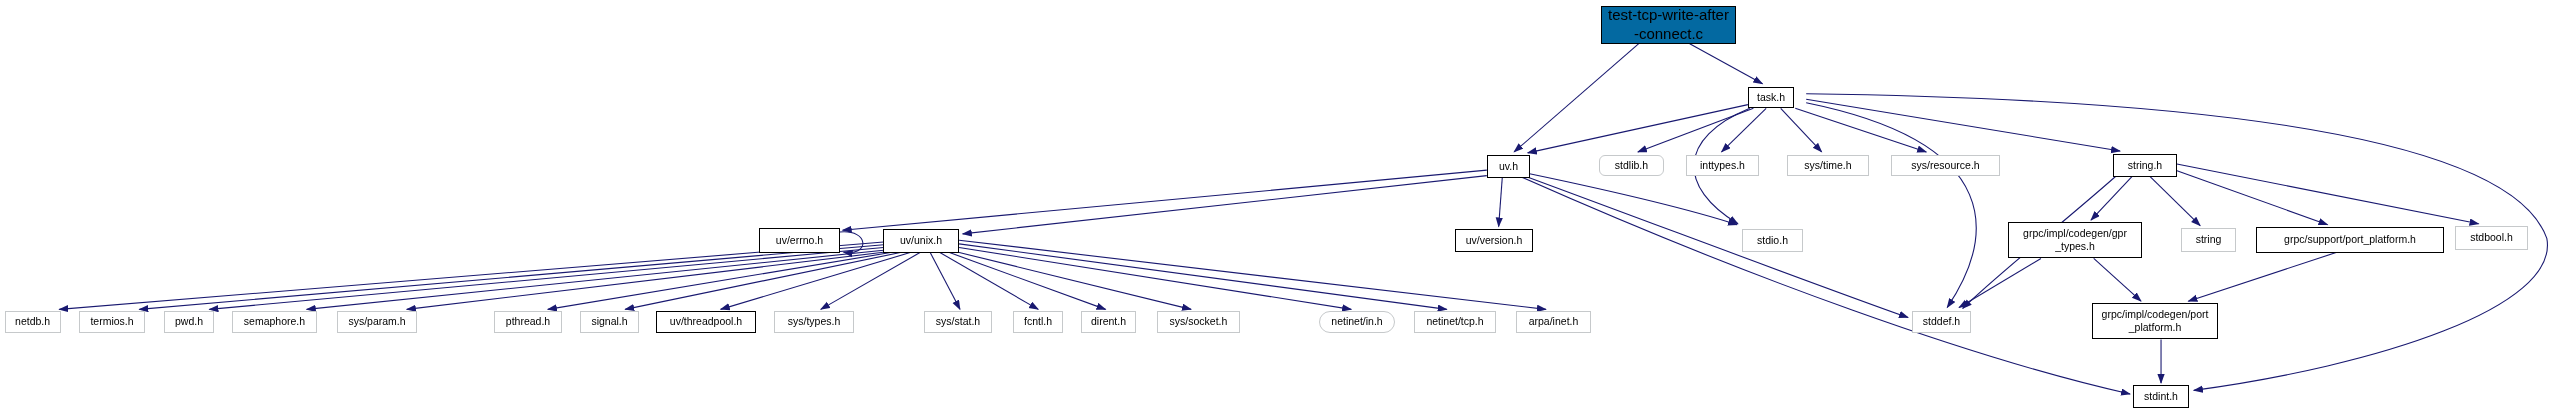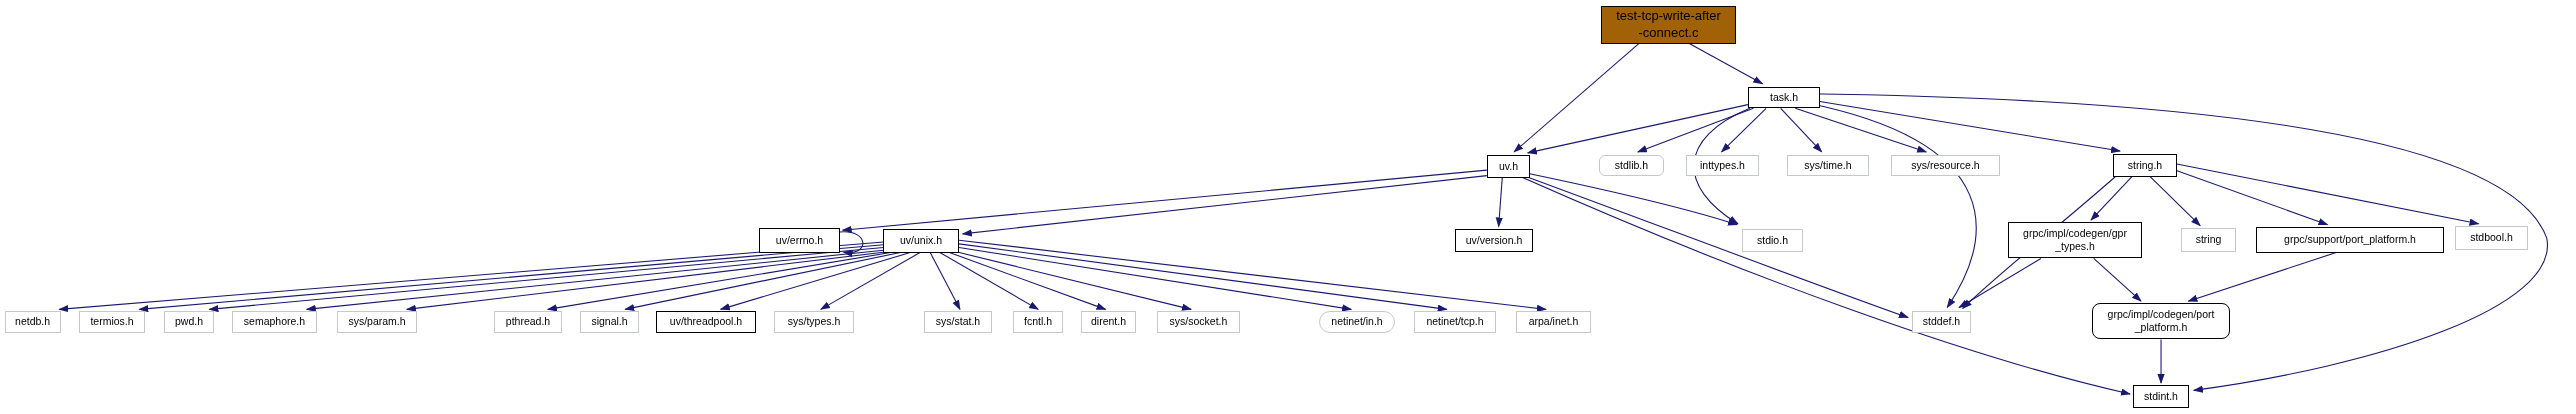--- a/index.html
+++ b/index.html
@@ -15,21 +15,21 @@
   .node{
     position:absolute;
     display:flex;align-items:center;justify-content:center;
     text-align:center;
     font-size:10.5px;line-height:1.25;color:#000000;
     background:#ffffff;
     box-sizing:border-box;
     white-space:pre-line;
     padding:0 2.7px;
   }
-  .node.root{background:#a16207;border:1.5px solid #000000;font-size:13px;}
+  .node.root{background:#0369a1;border:1.5px solid #000000;font-size:15px;}
   .node.documented{border:1.3px solid #000000;}
   .node.documented.bold{border-width:1.8px;}
   .node.external{border:0.9px solid #c6c9cb;}
 </style>
 </head>
 <body>
 
 <div id="canvas">
   <svg id="edges" xmlns="http://www.w3.org/2000/svg" viewBox="0 0 2829 455">
     <defs>
@@ -77,21 +77,21 @@
       <path d="M 2390 180 L 2723 246" class="edge" marker-end="url(#arrow)"></path>
       <path d="M 2324 194 C 2258 252 2196 300 2156 339" class="edge" marker-end="url(#arrow)"></path>
       <path d="M 2242 284 L 2152 338" class="edge" marker-end="url(#arrow)"></path>
       <path d="M 2300 284 L 2352 331" class="edge" marker-end="url(#arrow)"></path>
       <path d="M 2568 277 L 2404 331" class="edge" marker-end="url(#arrow)"></path>
       <path d="M 2374 373 L 2374 421" class="edge" marker-end="url(#arrow)"></path>
     </svg>
 
 <div class="node root" style="left: 1601px; top: 5.5px; width: 135px; height: 38px;"><span>test-tcp-write-after
 -connect.c</span></div>
-    <div class="node documented" style="left: 1748px; top: 87px; width: 72px; height: 21px;"><span>task.h</span></div>
+    <div class="node documented" style="left: 1748px; top: 87px; width: 46px; height: 21px;"><span>task.h</span></div>
     <div class="node documented" style="left: 1487px; top: 155px; width: 43px; height: 23px;"><span>uv.h</span></div>
     <div class="node external" style="left: 1599px; top: 155px; width: 65px; height: 21px; border-radius: 6px;"><span>stdlib.h</span></div>
     <div class="node external" style="left: 1686px; top: 155px; width: 73px; height: 21px; justify-content: center;"><span>inttypes.h</span></div>
     <div class="node external" style="left: 1787px; top: 155px; width: 82px; height: 21px;"><span>sys/time.h</span></div>
     <div class="node external" style="left: 1891px; top: 155px; width: 109px; height: 21px;"><span>sys/resource.h</span></div>
     <div class="node documented" style="left: 2113px; top: 154px; width: 64px; height: 23px;"><span>string.h</span></div>
     <div class="node documented" style="left: 759px; top: 228px; width: 81px; height: 24.6px;"><span>uv/errno.h</span></div>
     <div class="node documented" style="left: 883px; top: 229px; width: 76px; height: 24px;"><span>uv/unix.h</span></div>
     <div class="node documented" style="left: 1455px; top: 229px; width: 78px; height: 23px;"><span>uv/version.h</span></div>
     <div class="node external" style="left: 1742px; top: 229px; width: 61px; height: 23px;"><span>stdio.h</span></div>
@@ -110,17 +110,17 @@
     <div class="node documented bold" style="left: 656px; top: 311px; width: 100px; height: 22px;"><span>uv/threadpool.h</span></div>
     <div class="node external" style="left: 774px; top: 311px; width: 80px; height: 22px;"><span>sys/types.h</span></div>
     <div class="node external" style="left: 924px; top: 311px; width: 68px; height: 22px;"><span>sys/stat.h</span></div>
     <div class="node external" style="left: 1013px; top: 311px; width: 50px; height: 22px;"><span>fcntl.h</span></div>
     <div class="node external" style="left: 1081px; top: 311px; width: 55px; height: 22px;"><span>dirent.h</span></div>
     <div class="node external" style="left: 1157px; top: 311px; width: 83px; height: 22px;"><span>sys/socket.h</span></div>
     <div class="node external" style="left: 1319px; top: 311px; width: 76px; height: 22px; border-radius: 11px;"><span>netinet/in.h</span></div>
     <div class="node external" style="left: 1414px; top: 311px; width: 82px; height: 22px;"><span>netinet/tcp.h</span></div>
     <div class="node external" style="left: 1516px; top: 311px; width: 75px; height: 22px;"><span>arpa/inet.h</span></div>
     <div class="node external" style="left: 1912px; top: 311px; width: 59px; height: 22px;"><span>stddef.h</span></div>
-    <div class="node documented bold" style="left: 2092px; top: 303px; width: 138px; height: 36px; border-radius: 8px;"><span>grpc/impl/codegen/port
+    <div class="node documented bold" style="left: 2092px; top: 303px; width: 126px; height: 36px;"><span>grpc/impl/codegen/port
 _platform.h</span></div>
     <div class="node documented bold" style="left: 2133px; top: 385px; width: 56px; height: 23px;"><span>stdint.h</span></div>
   </div>
 
 
 </body></html>

